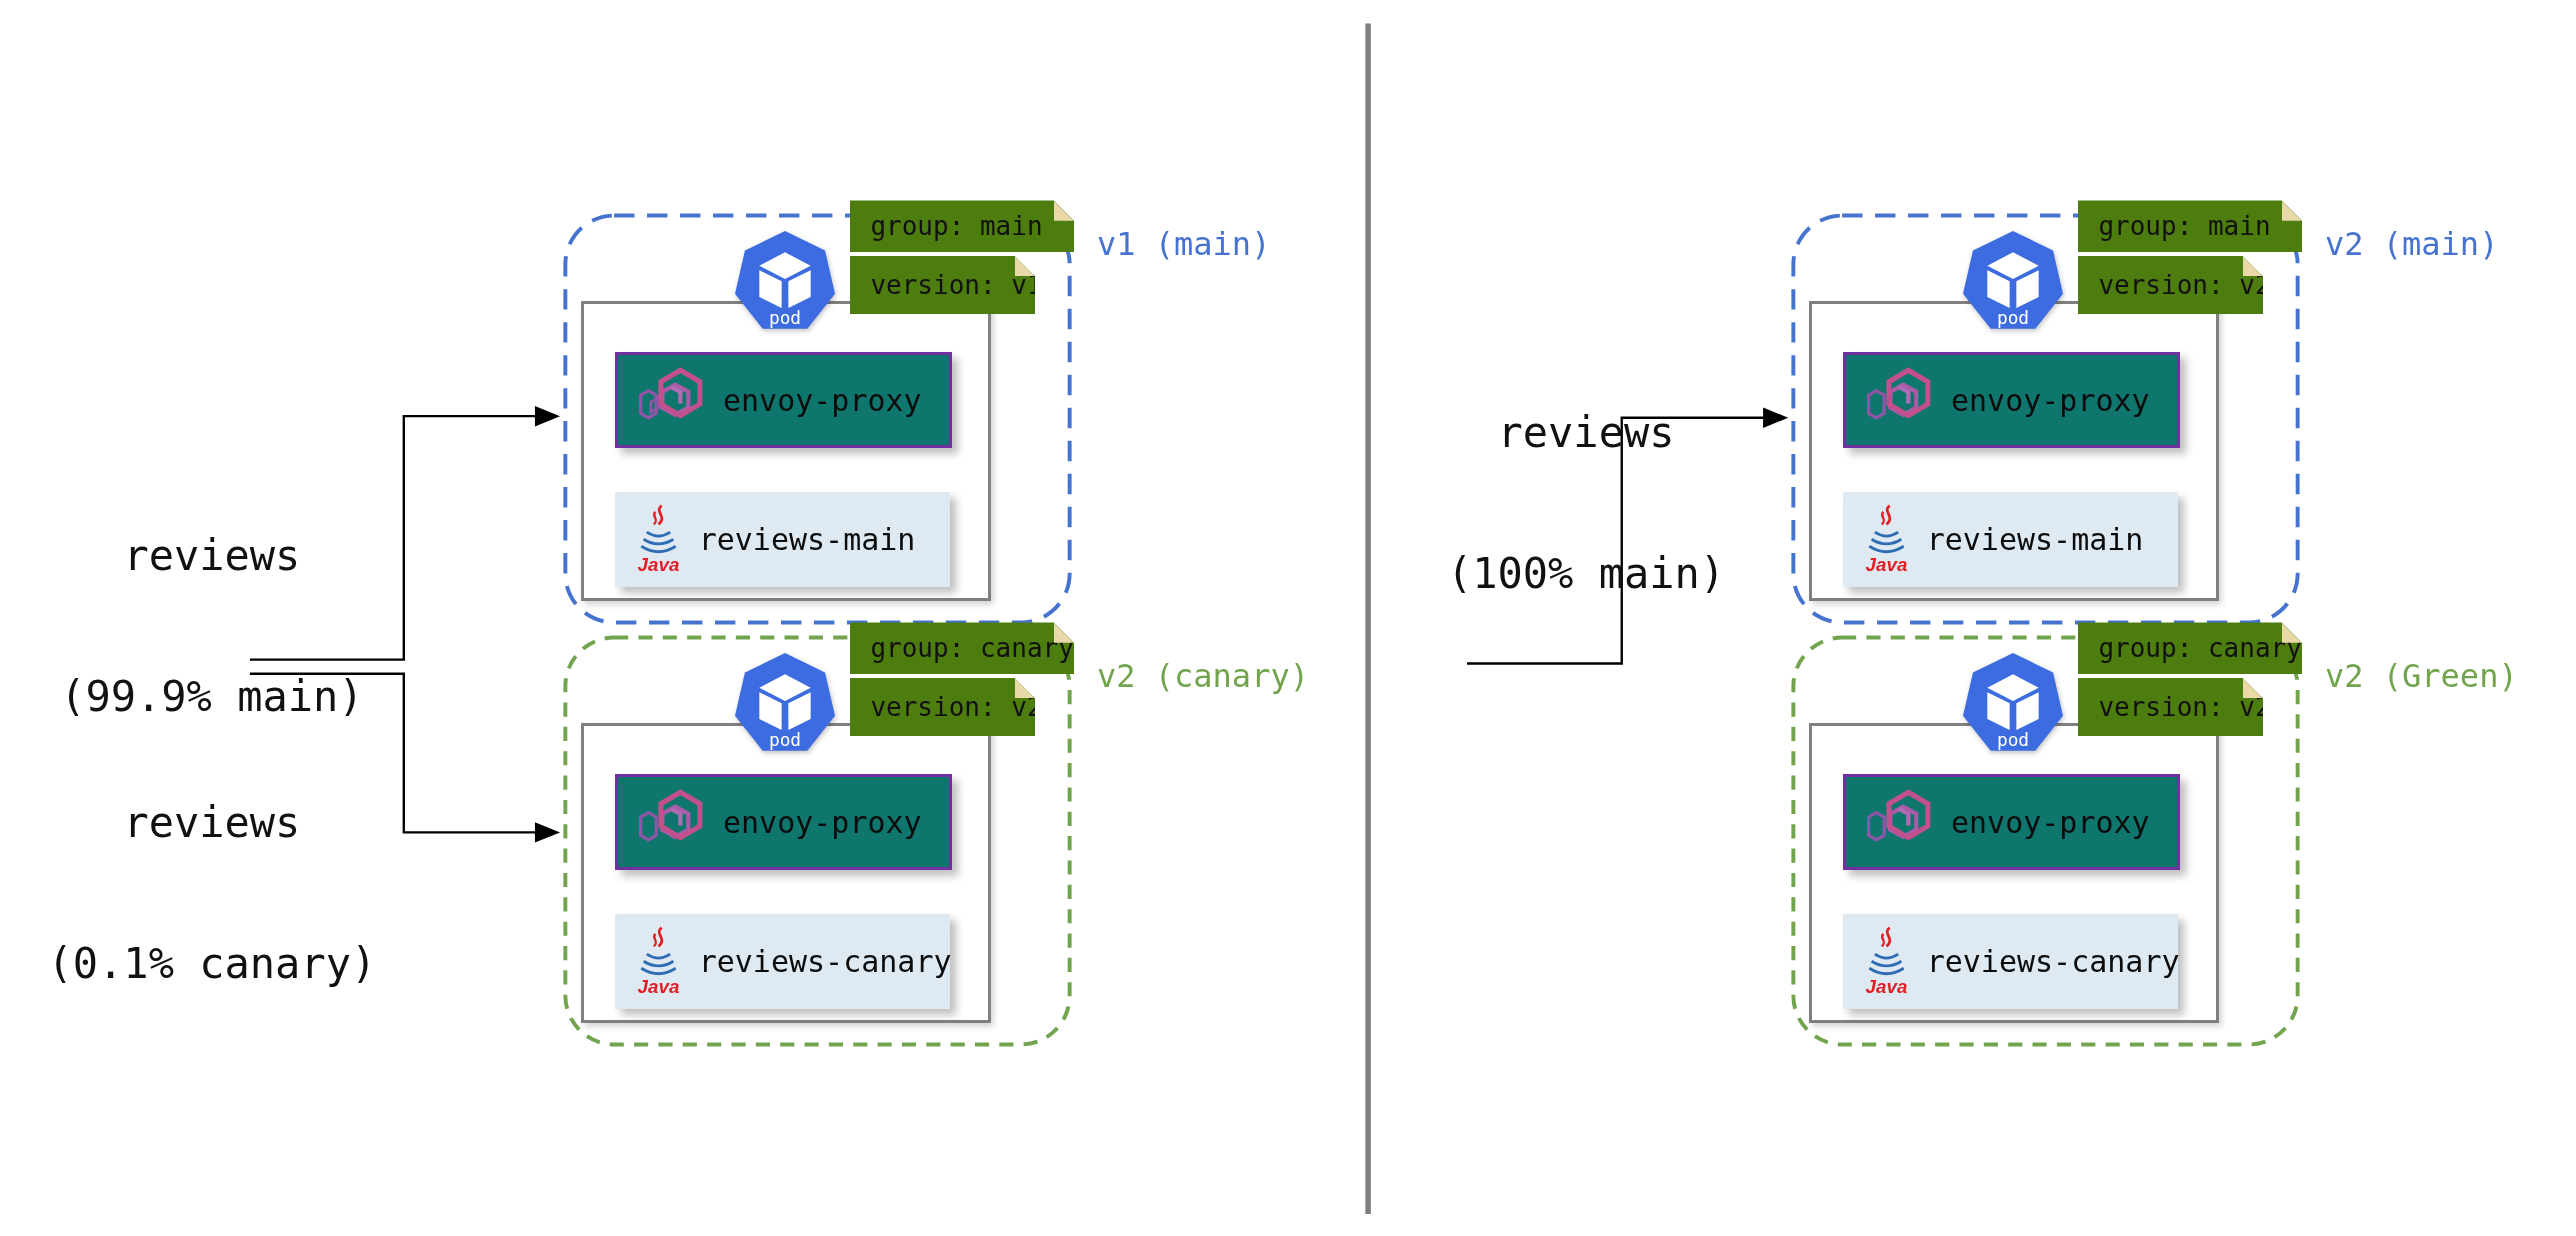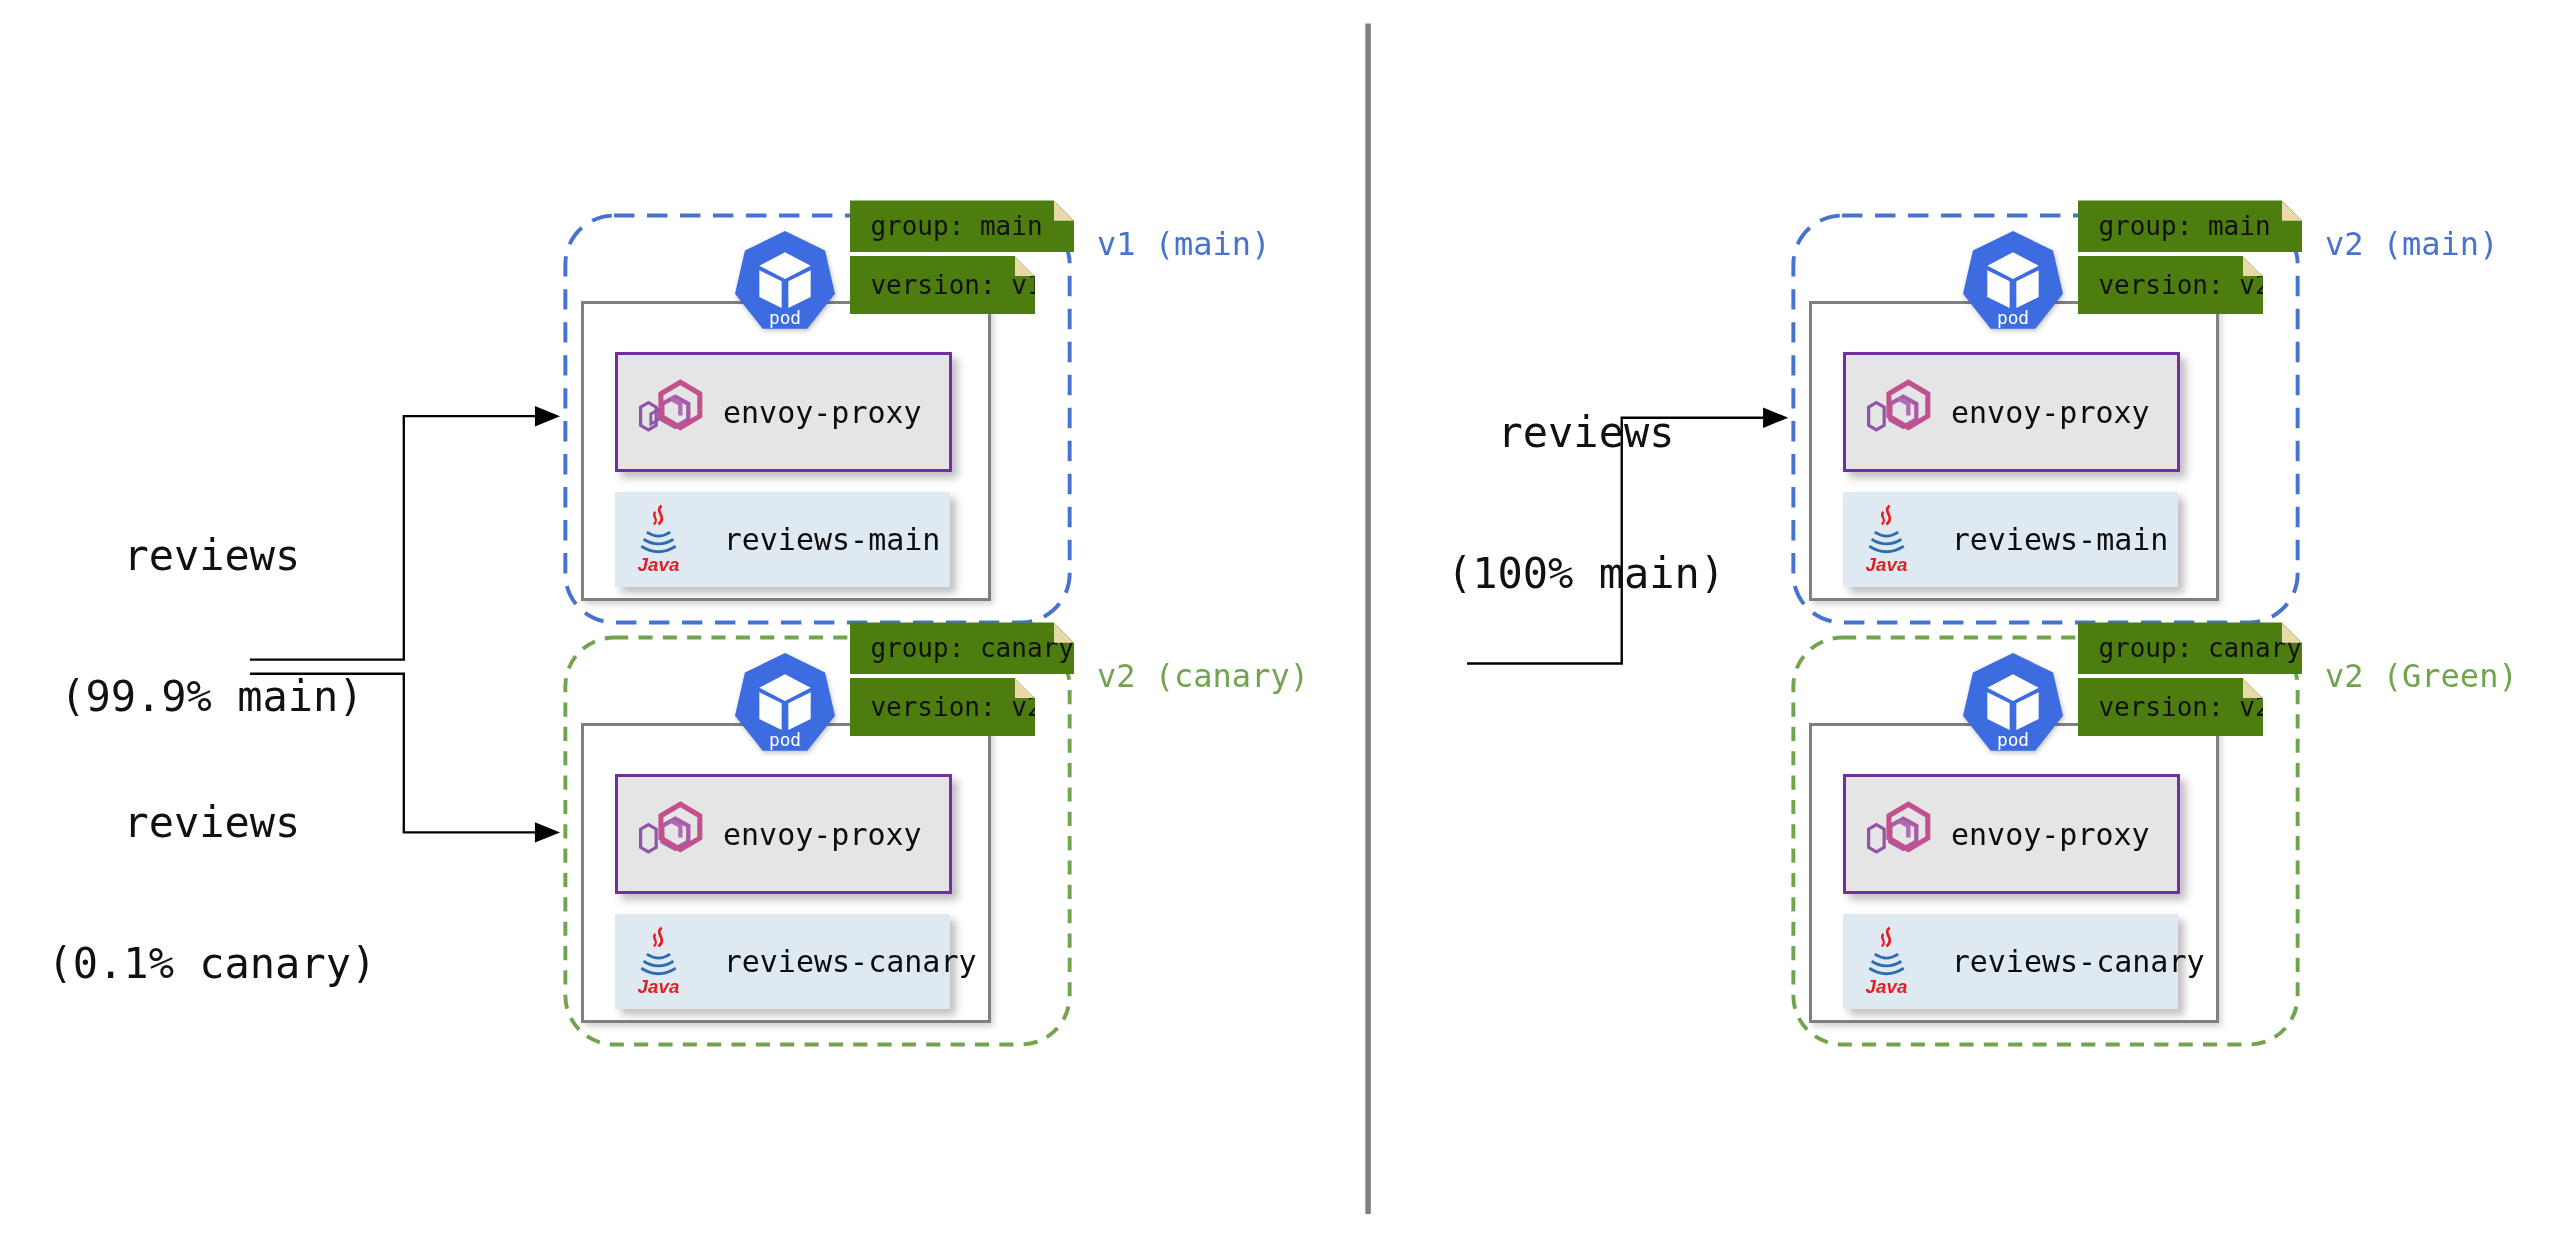--- a/index.html
+++ b/index.html
@@ -45,27 +45,26 @@
     background:#ffffff;border:3.9px solid #808080;box-sizing:border-box;
     box-shadow:3.1px 3.9px 6.3px rgba(0,0,0,0.18);
   }
 
   .container-box{
     position:absolute;left:52px;width:337px;
     display:flex;align-items:center;box-sizing:border-box;
     box-shadow:5.5px 6.3px 7.9px rgba(0,0,0,0.25);
   }
   .envoy-box{
-    top:139px;height:120px;
-    background:#e5e5e5;border:3.9px solid #7030a0;
+    top:139px;height:96px;
+    background:#0f766e;border:3.9px solid #7030a0;
   }
   .java-box{
     top:279px;height:95px;width:335px;
     background:#dee9f2;
-    gap:25px;
   }
   .container-label{
     font-size:30px;color:#0c0c0c;margin-left:15.7px;white-space:pre;
   }
   .envoy-icon-svg{width:72px;height:75px;margin-left:17.3px;flex:none;}
   .java-icon-svg{width:49px;height:72px;margin-left:19px;flex:none;}
 
   .pod-wrap{position:absolute;left:166px;top:17.3px;width:112px;height:106px;}
   .pod-wrap svg{width:112px;height:106px;filter:drop-shadow(1.6px 2.4px 2.4px rgba(0,0,0,0.25));}
 

